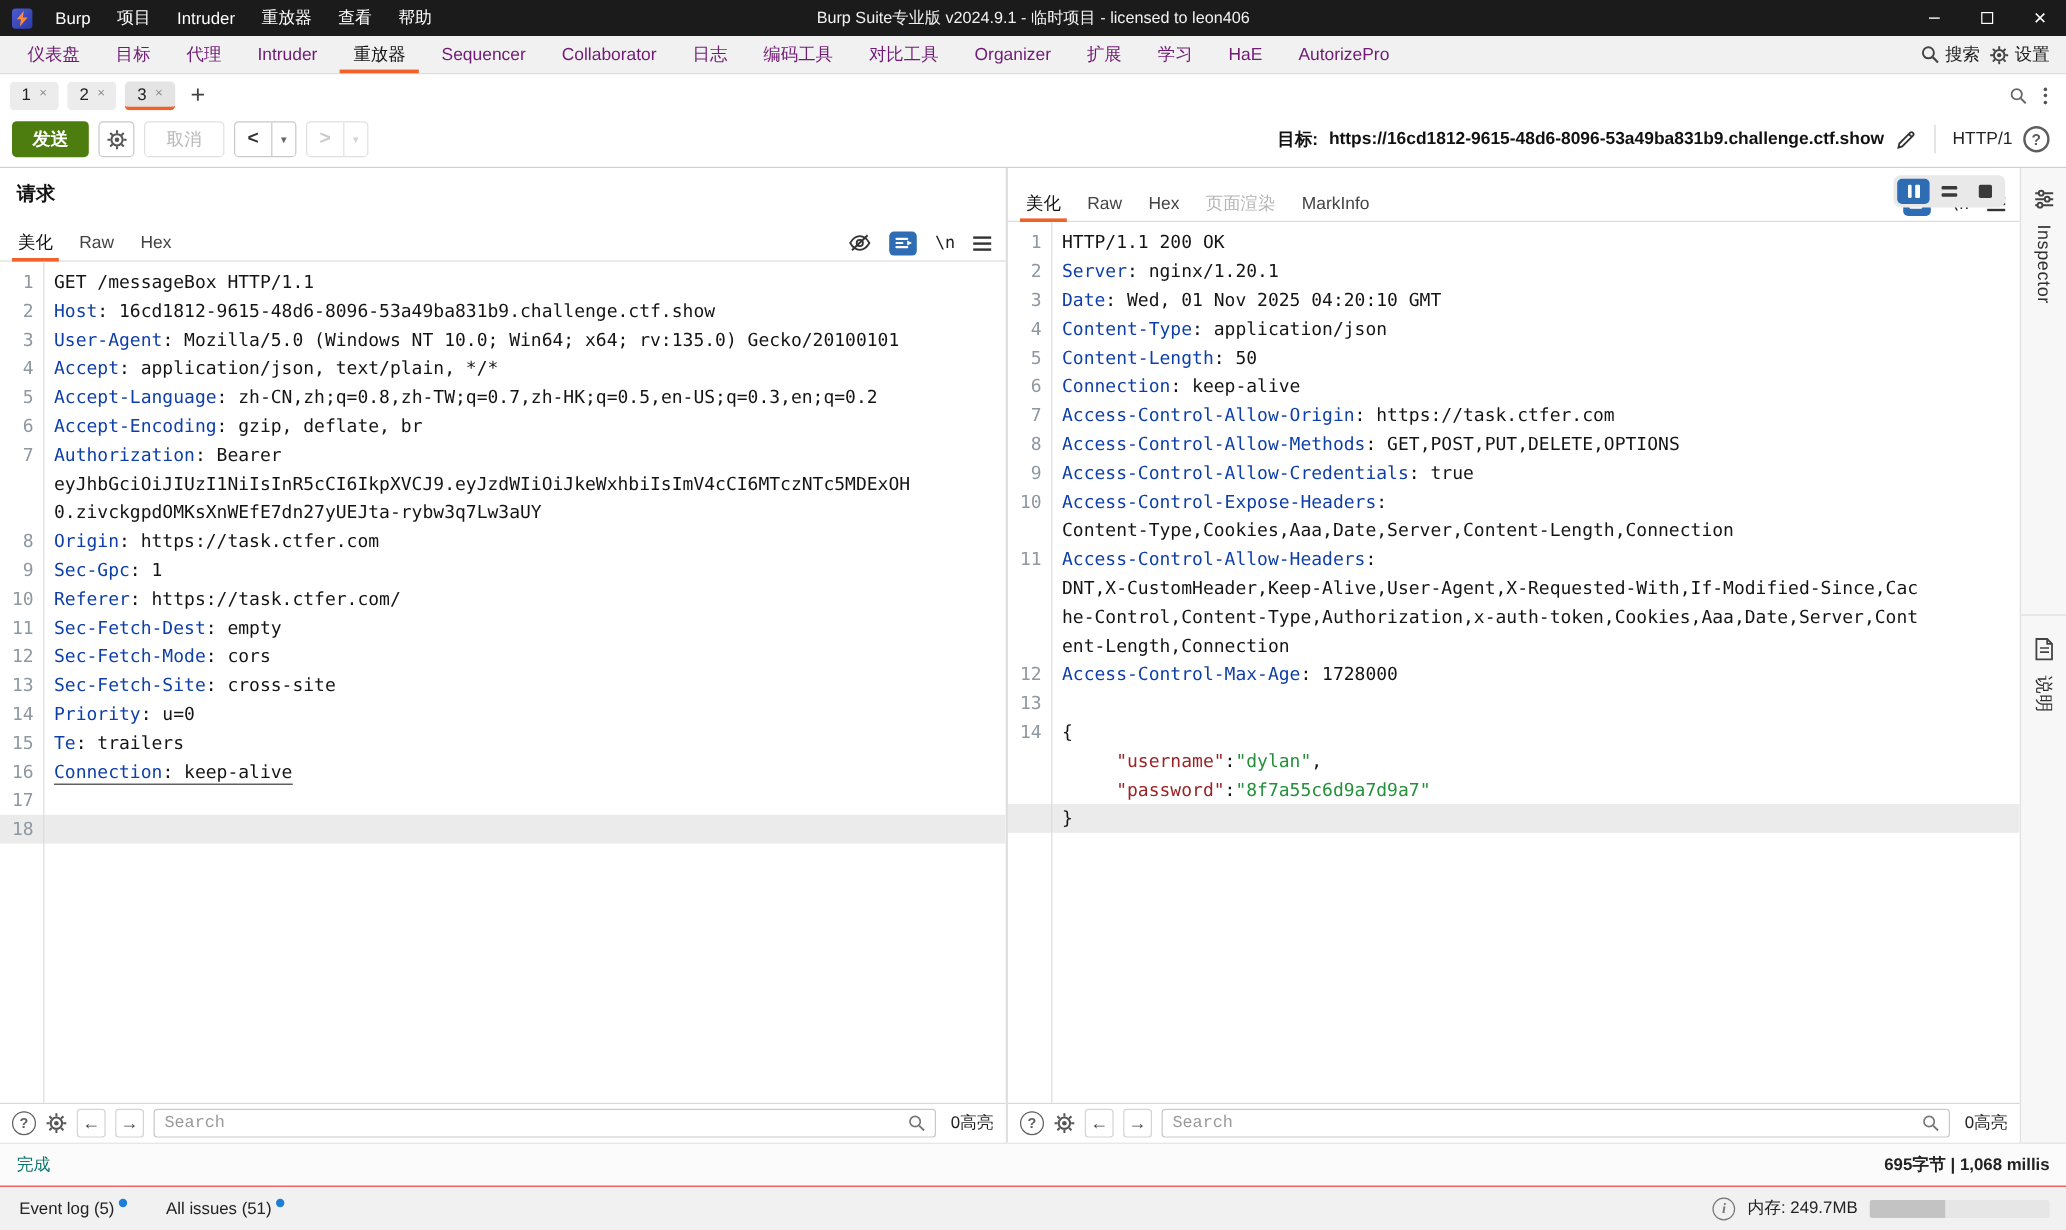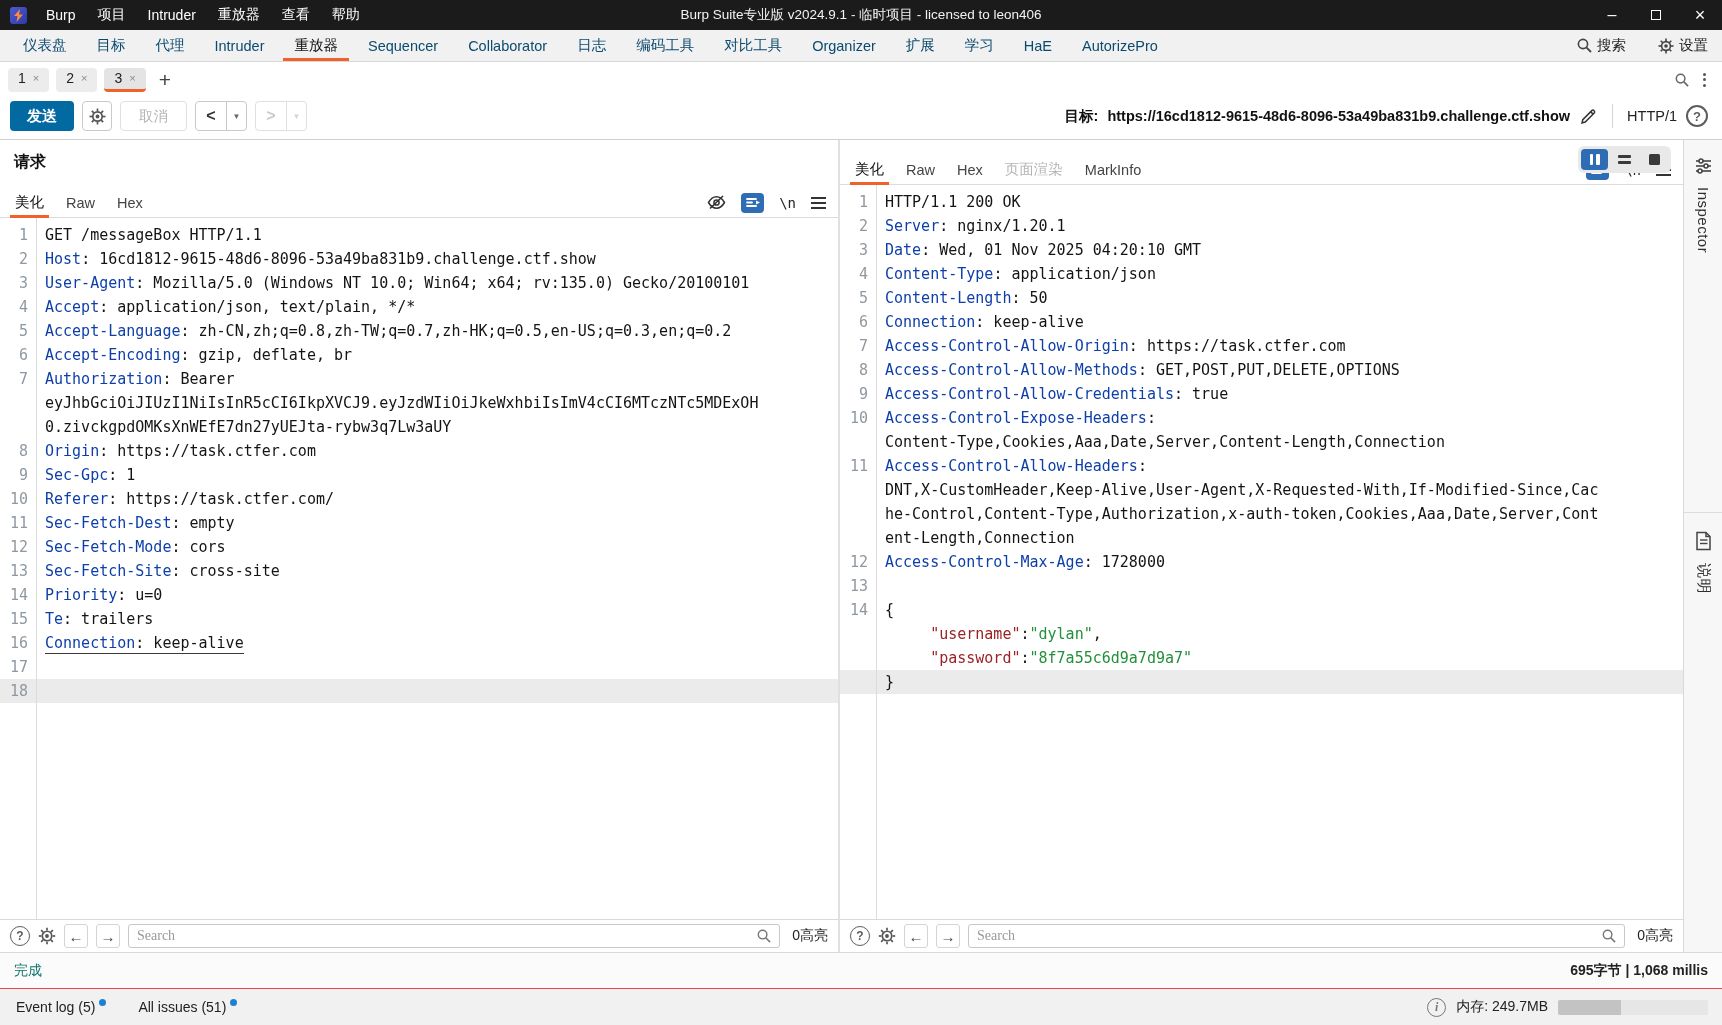--- a/index.html
+++ b/index.html
@@ -12,39 +12,39 @@
   .burp-logo { width:17px; height:17px; border-radius:3px; margin:0 8px 0 10px;
     background:linear-gradient(135deg,#4d5bd0,#2c3aa8); display:flex; align-items:center; justify-content:center; }
   .tmenu { padding:0 11px; font-size:14px; cursor:default; }
   .title-text { position:absolute; left:50%; transform:translateX(-50%); font-size:13.5px; color:#f2f2f2; white-space:nowrap; }
   .win-btns { margin-left:auto; display:flex; height:100%; }
   .win-btn { width:44px; display:flex; align-items:center; justify-content:center; font-size:16px; }
   .max-glyph { width:10px; height:10px; border:1.5px solid #fff; }
 
   
   .tabbar { height:32px; background:#f1f1f1; border-bottom:1px solid #d8d8d8; display:flex; align-items:stretch; padding-left:8px; }
-  .mtab { padding:0 15px; display:flex; align-items:center; font-size:14.5px; color:#0c4a6e; position:relative; white-space:nowrap; }
+  .mtab { padding:0 15px; display:flex; align-items:center; font-size:14.5px; color:#701a75; position:relative; white-space:nowrap; }
   .mtab.sel { color:#111; }
   .mtab.sel::after { content:""; position:absolute; left:4px; right:4px; bottom:0; height:3px; background:#f0622a; }
-  .tabbar-right { margin-left:auto; display:flex; align-items:center; gap:32px; padding-right:14px; font-size:14.5px; color:#222; }
+  .tabbar-right { margin-left:auto; display:flex; align-items:center; gap:8px; padding-right:14px; font-size:14.5px; color:#222; }
   .tb-item { display:flex; align-items:center; gap:5px; }
 
   
   .subtabs { height:31px; background:#fff; display:flex; align-items:center; padding:4px 0 0 8px; gap:7px; }
   .chip { height:24px; background:#ececec; border-radius:4px; display:flex; align-items:center; gap:7px; padding:0 10px; font-size:14px; color:#222; border-bottom:3px solid transparent; }
   .chip.sel { background:#e4e4e4; border-bottom:3px solid #f0622a; }
   .chip-x { font-size:11px; color:#8a8a8a; }
   .plus { font-size:21px; color:#444; margin-left:6px; line-height:20px; }
   .subtabs-right { margin-left:auto; display:flex; align-items:center; gap:14px; padding-right:16px; }
   .vdots { display:flex; flex-direction:column; gap:2.5px; }
   .vdots i { width:3px; height:3px; border-radius:50%; background:#555; }
 
   
   .toolbar { height:47px; background:#fff; border-bottom:1px solid #cfcfcf; display:flex; align-items:center; padding:0 14px 0 10px; gap:8px; }
-  .send-btn { width:64px; height:30px; background:#0369a1; border:none; border-radius:4px; color:#fff; font-weight:bold; font-size:15px; font-family:inherit; }
+  .send-btn { width:64px; height:30px; background:#4d7c0f; border:none; border-radius:4px; color:#fff; font-weight:bold; font-size:15px; font-family:inherit; }
   .icon-btn { width:30px; height:30px; background:#fff; border:1px solid #c9c9c9; border-radius:4px; display:flex; align-items:center; justify-content:center; }
   .cancel-btn { height:30px; padding:0 18px; background:#fff; border:1px solid #e0e0e0; border-radius:4px; color:#b5b5b5; font-size:14.5px; font-family:inherit; }
   .nav-group { display:flex; border:1px solid #c9c9c9; border-radius:4px; overflow:hidden; height:30px; }
   .nav-group.dis { border-color:#e0e0e0; }
   .nav-cell { width:30px; display:flex; align-items:center; justify-content:center; font-size:16px; font-weight:bold; color:#333; }
   .nav-drop { width:20px; display:flex; align-items:center; justify-content:center; font-size:8px; color:#666; border-left:1px solid #c9c9c9; }
   .nav-group.dis .nav-cell { color:#cacaca; }
   .nav-group.dis .nav-drop { color:#d5d5d5; border-left-color:#e0e0e0; }
   .tb-spacer { flex:1; }
   .target-wrap { display:flex; align-items:center; gap:9px; }
@@ -90,21 +90,21 @@
   .s-h { color:#0e3fa9; }
   .s-k { color:#9b2226; }
   .s-g { color:#23903a; }
   .ul { border-bottom:1.5px solid #3a3a3a; padding-bottom:1px; }
 
   
   .searchrow { height:33px; border-top:1px solid #d9d9d9; display:flex; align-items:center; gap:8px; padding:0 10px; background:#fff; }
   .sr-circle { width:20px; height:20px; border:1.8px solid #5d5d5d; border-radius:50%; display:flex; align-items:center; justify-content:center; font-size:12px; font-weight:bold; color:#5d5d5d; flex:none; }
   .arrow-btn { width:24px; height:24px; border:1px solid #d4d4d4; border-radius:3px; display:flex; align-items:center; justify-content:center; font-size:15px; color:#444; background:#fff; flex:none; }
   .search-box { flex:1; height:24px; border:1px solid #c9c9c9; border-radius:3px; display:flex; align-items:center; padding:0 8px; background:#fff; }
-  .search-box input { border:none; outline:none; flex:1; font-size:14px; color:#444; font-family:Liberation Serif, serif; background:transparent; }
+  .search-box input { border:none; outline:none; flex:1; font-size:14px; color:#444; font-family:Liberation Mono, monospace; background:transparent; }
   .search-box input::placeholder { color:#9a9a9a; }
   .hl-count { font-size:14px; color:#222; white-space:nowrap; margin-left:4px; }
 
   
   .sidebar { width:39px; border-left:1px solid #d9d9d9; background:#f7f7f7; display:flex; flex-direction:column; align-items:center; }
   .sb-sec1 { height:372px; display:flex; flex-direction:column; align-items:center; padding-top:16px; }
   .sb-div { width:100%; height:1px; background:#ddd; }
   .sb-sec2 { display:flex; flex-direction:column; align-items:center; padding-top:18px; }
   .vlabel { writing-mode:vertical-rl; text-orientation:sideways; font-size:15px; color:#2f2f2f; margin-top:12px; letter-spacing:0.5px; }
 

